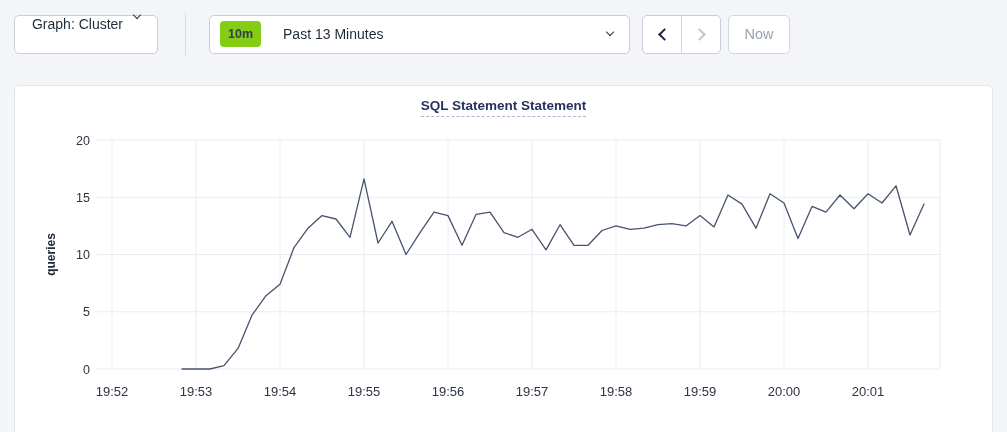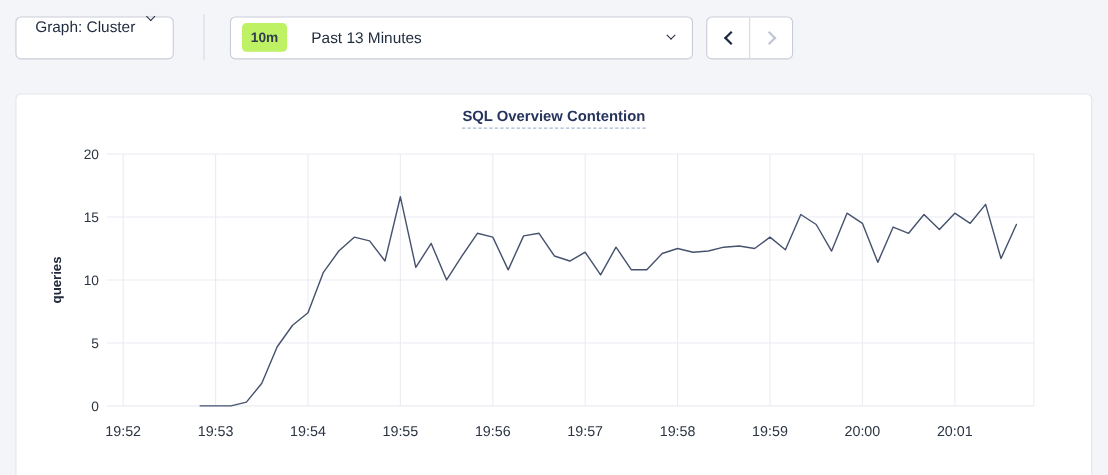--- a/index.html
+++ b/index.html
@@ -27,21 +27,21 @@
     border-right:1.6px solid #2a3347; border-bottom:1.6px solid #2a3347;
     transform:rotate(45deg); margin-top:-4px;
   }
   .vdivider { width:1px; height:42px; background:#d8dbe3; margin:0 23px 0 27px; }
   .timepicker {
     width:421px; height:39px; background:#fff;
     border:1px solid #c9cdd8; border-radius:5px;
     display:flex; align-items:center; padding:0 16px 0 10px; cursor:pointer;
   }
   .time-badge {
-    background:#bef264; color:#333c4e; font-weight:bold;
+    background:#84cc16; color:#333c4e; font-weight:bold;
     font-size:12.5px; border-radius:4px; padding:6px 8px;
   }
   .time-label { margin-left:22px; font-size:14px; color:#1f2a3c; }
   .timepicker .chev { margin-left:auto; }
   .pager {
     margin-left:12px; width:79px; height:39px; background:#fff;
     border:1px solid #c9cdd8; border-radius:5px;
     display:flex; overflow:hidden;
   }
   .pager-btn {
@@ -84,25 +84,26 @@
     <span class="chev"></span>
   </div>
   <div class="pager">
     <div class="pager-btn">
       <span class="chev-big chev-left"></span>
     </div>
     <div class="pager-btn">
       <span class="chev-big chev-right"></span>
     </div>
   </div>
+  <div class="now-btn">Now</div>
 </div>
 
 <div class="card">
   <div class="card-title-row">
-    <span class="card-title">SQL Overview Contention</span>
+    <span class="card-title">SQL Statement Statement</span>
   </div>
   <svg id="chart-svg" width="977" height="292" viewBox="0 0 977 292">
       <line x1="82" x2="925" y1="241" y2="241" stroke="#eaecf1" stroke-width="1"></line>
       <text x="75" y="245.5" text-anchor="end" font-size="12.5" fill="#2c3543">0</text>
       <line x1="82" x2="925" y1="183.75" y2="183.75" stroke="#eaecf1" stroke-width="1"></line>
       <text x="75" y="188.25" text-anchor="end" font-size="12.5" fill="#2c3543">5</text>
       <line x1="82" x2="925" y1="126.5" y2="126.5" stroke="#eaecf1" stroke-width="1"></line>
       <text x="75" y="131" text-anchor="end" font-size="12.5" fill="#2c3543">10</text>
       <line x1="82" x2="925" y1="69.25" y2="69.25" stroke="#eaecf1" stroke-width="1"></line>
       <text x="75" y="73.75" text-anchor="end" font-size="12.5" fill="#2c3543">15</text>

